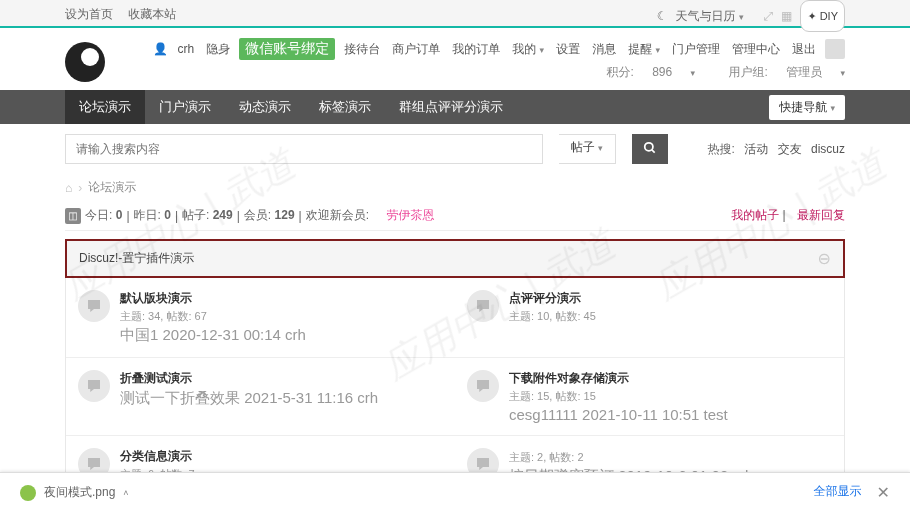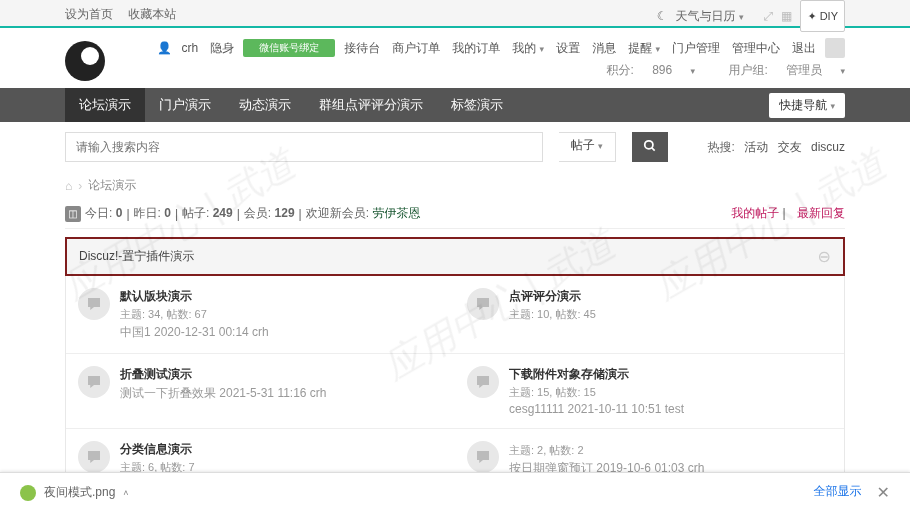--- a/index.html
+++ b/index.html
@@ -3,29 +3,29 @@
 <meta charset="utf-8">
 <style>
 *{margin:0;padding:0;box-sizing:border-box;}
 body{font-family:"Microsoft YaHei",Arial,sans-serif;font-size:12px;color:#444;background:#fff;}
 .topbar{background:#f5f5f5;border-bottom:2px solid #14b8a6;height:28px;line-height:28px;}
 .wrap{width:780px;margin:0 auto;}
 .topbar .wrap{display:flex;justify-content:space-between;}
 .topbar a{color:#666;text-decoration:none;margin-right:12px;}
 .topbar .right{display:flex;align-items:center;gap:8px;}
 .moon{color:#666;}
-.diy-btn{background:#fff;border:1px solid #ccc;padding:1px 6px;font-size:11px;border-radius:2px;}
+.diy-btn{background:#fff;border:1px solid #ccc;padding:1px 6px;font-size:11px;border-radius:9px;}
 .header{padding:10px 0 5px;}
 .header .wrap{display:flex;align-items:center;justify-content:space-between;}
 .logo{width:40px;height:40px;border-radius:50%;background:#222;position:relative;}
 .logo::after{content:"";position:absolute;width:18px;height:18px;border-radius:50%;background:#fff;top:6px;right:6px;}
 .user-links{display:flex;align-items:center;gap:6px;font-size:12px;}
 .user-links a{color:#555;text-decoration:none;padding:0 3px;}
 .avatar-sm{width:20px;height:20px;background:#ddd;border-radius:2px;}
-.wechat-btn{background:#5cb85c;color:#fff;padding:2px 16px;border-radius:2px;font-size:10px;}
+.wechat-btn{background:#5cb85c;color:#fff;padding:2px 6px;border-radius:2px;font-size:14px;}
 .credits{text-align:right;padding:4px 0;color:#888;}
 .credits span{margin-left:15px;}
 .nav{background:#555;height:34px;}
 .nav .wrap{display:flex;justify-content:space-between;align-items:center;}
 .nav-items{display:flex;}
 .nav-items a{color:#fff;text-decoration:none;padding:0 14px;line-height:34px;font-size:13px;}
 .nav-items a.active{background:#333;}
 .quick-nav{background:#fff;color:#333;padding:4px 10px;border-radius:2px;font-size:12px;}
 .search-row{padding:10px 0;display:flex;gap:16px;}
 .search-input{flex:1;border:1px solid #ddd;padding:6px 10px;font-size:12px;outline:none;}
@@ -42,21 +42,21 @@
 .section-header .collapse{color:#ccc;font-size:16px;}
 .forum-grid{border:1px solid #e8e8e8;border-top:none;}
 .forum-row{display:flex;}
 .forum-cell{width:50%;padding:12px;display:flex;gap:10px;border-bottom:1px solid #eee;}
 .forum-row:last-child .forum-cell{border-bottom:none;}
 .forum-icon{width:32px;height:32px;border-radius:50%;background:#e8e8e8;display:flex;align-items:center;justify-content:center;flex-shrink:0;}
 .forum-icon svg{width:18px;height:18px;fill:#bbb;}
 .forum-info{flex:1;min-width:0;}
 .forum-title{font-weight:bold;color:#333;font-size:12px;}
 .forum-meta{color:#999;font-size:11px;margin-top:2px;}
-.forum-last{color:#999;font-size:12px;margin-top:2px;white-space:nowrap;overflow:hidden;text-overflow:ellipsis;}
+.forum-last{color:#999;font-size:15px;margin-top:2px;white-space:nowrap;overflow:hidden;text-overflow:ellipsis;}
 .download-bar{position:fixed;bottom:0;left:0;right:0;background:#fff;border-top:1px solid #ddd;height:40px;display:flex;align-items:center;justify-content:space-between;padding:0 20px;box-shadow:0 -1px 3px rgba(0,0,0,0.1);}
 .dl-left{display:flex;align-items:center;gap:8px;color:#666;}
 .dl-icon{width:16px;height:16px;border-radius:50%;background:#8bc34a;}
 .dl-right{display:flex;align-items:flex-start;gap:15px;}
 .dl-right a{color:#1a73e8;text-decoration:none;}
 .dl-close{color:#888;font-size:16px;cursor:pointer;}
 .watermark{position:fixed;font-size:38px;color:rgba(0,0,0,0.05);font-weight:300;transform:rotate(-30deg);pointer-events:none;font-style:italic;}
 .wm1{top:200px;left:50px;}
 .wm2{top:280px;left:370px;}
 .wm3{top:200px;right:10px;}
@@ -113,22 +113,22 @@
     </div>
   </div>
 </div>
 
 <div class="nav">
   <div class="wrap">
     <div class="nav-items">
       <a href="#" class="active">论坛演示</a>
       <a href="#">门户演示</a>
       <a href="#">动态演示</a>
+      <a href="#">标签演示</a>
       <a href="#">群组点评评分演示</a>
-      <a href="#">标签演示</a>
     </div>
     <div class="quick-nav"><span>快捷导航</span> <span class="caret">▾</span></div>
   </div>
 </div>
 
 <div class="wrap">
   <div class="search-row">
     <input class="search-input" placeholder="请输入搜索内容" style="">
     <div class="search-type"><span>帖子</span> <span class="caret">▾</span></div>
     <button class="search-btn"><svg width="14" height="14" viewBox="0 0 24 24" fill="none" stroke="#fff" stroke-width="3">
@@ -149,21 +149,21 @@
     <span>论坛演示</span>
   </div>
 
   <div class="stats-row">
     <div class="stats-left">
       <span class="stats-icon">◫</span>
       <span><span>今日:</span> <b>0</b></span> |
       <span><span>昨日:</span> <b>0</b></span> |
       <span><span>帖子:</span> <b>249</b></span> |
       <span><span>会员:</span> <b>129</b></span> |
-      <span><span>欢迎新会员:</span> <a href="#" style="color:#14532d;text-decoration:none;">劳伊茶恩</a></span>
+      <span><span>欢迎新会员:</span> <a href="#" style="color:#ec4899;text-decoration:none;margin-left:14px;">劳伊茶恩</a></span>
     </div>
     <div class="stats-right">
       <a href="#">我的帖子</a> |
       <a href="#">最新回复</a>
     </div>
   </div>
 
   <div class="section-header">
     <span>Discuz!-置宁插件演示</span>
     <span class="collapse">⊖</span>

